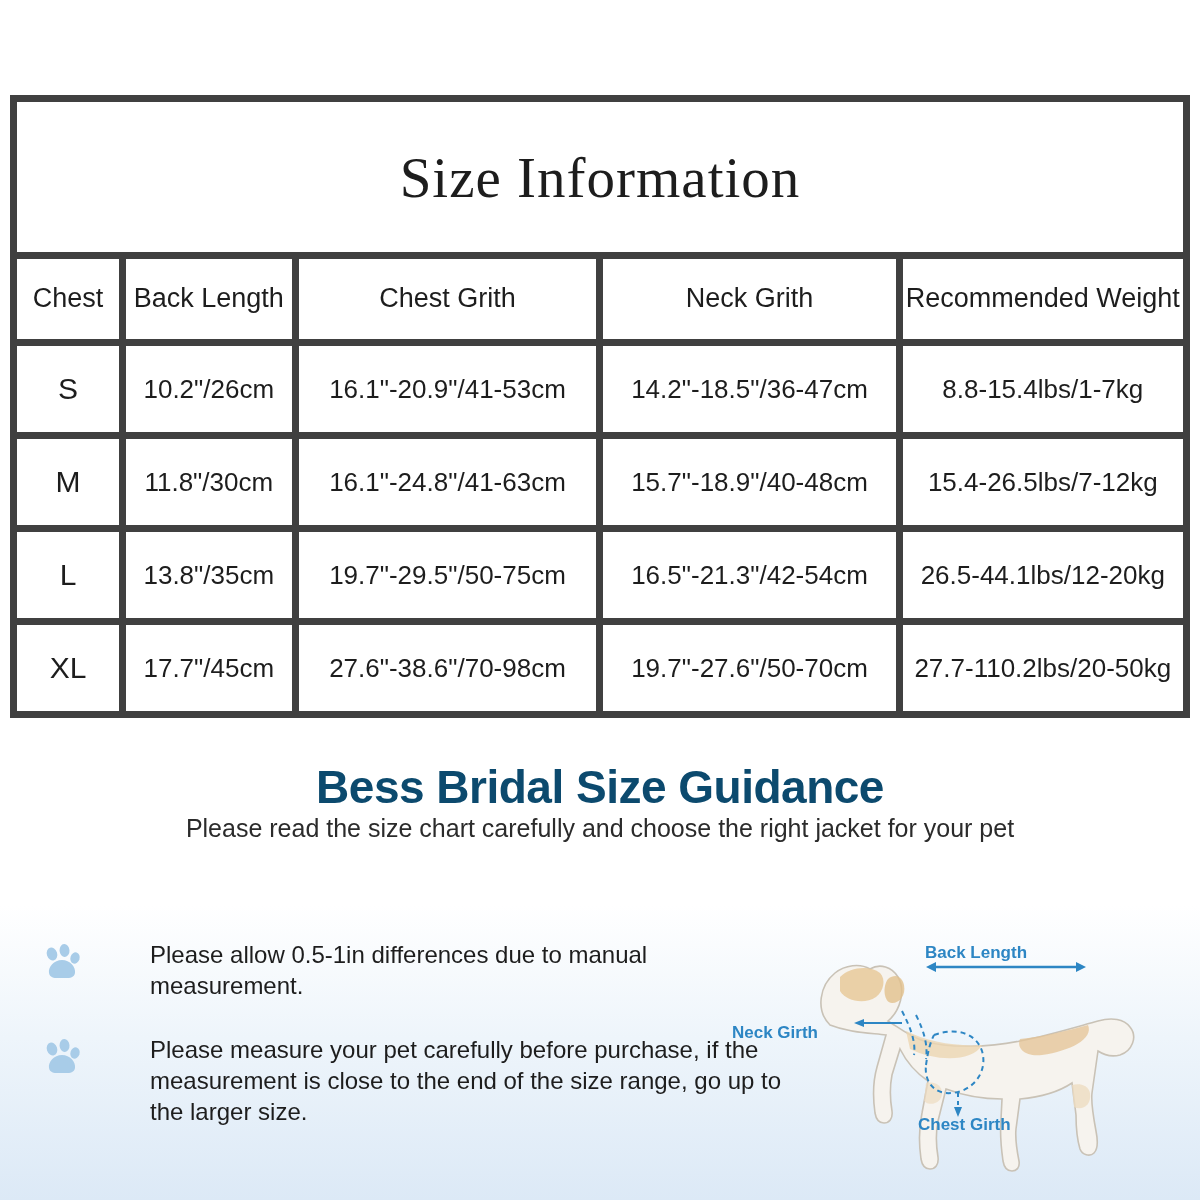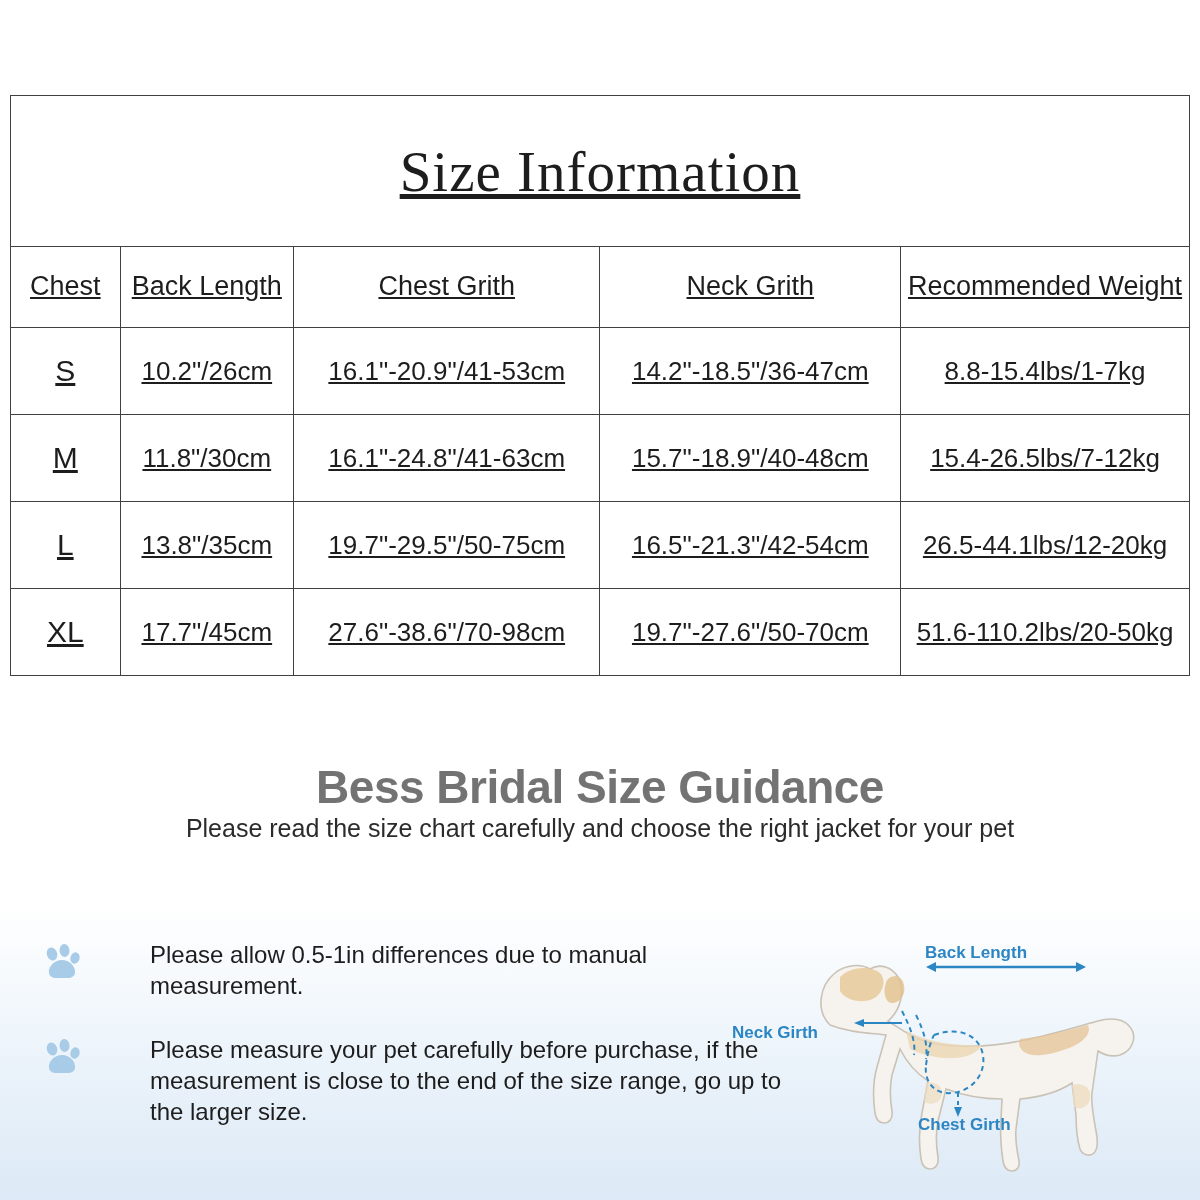--- a/index.html
+++ b/index.html
@@ -22,26 +22,25 @@
     left: 10px;
     top: 95px;
     width: 1180px;
   }
   table.size-table {
     width: 100%;
     border-collapse: collapse;
     table-layout: fixed;
   }
   table.size-table td, table.size-table th {
-    border: 1px solid #404040;
+    border: 7px solid #404040;
     text-align: center;
     vertical-align: middle;
     font-weight: normal;
     color: #1d1d1d;
-    text-decoration: underline;
   }
   .title-cell {
     height: 148px;
     font-family: "Liberation Serif", serif;
     font-size: 57px;
     letter-spacing: 1px;
     color: #111;
   }
   .head-row td {
     height: 78px;
@@ -67,21 +66,21 @@
     left: 0;
     top: 760px;
     width: 1200px;
     text-align: center;
   }
   .guidance h1 {
     margin: 0;
     font-size: 46px;
     font-weight: bold;
     letter-spacing: -0.5px;
-    color: #737373;
+    color: #0c4a6e;
   }
   .guidance .subtitle {
     font-size: 25px;
     color: #2b2b2b;
   }
 
   
   .lower-panel {
     position: absolute;
     left: 0;
@@ -179,21 +178,21 @@
         <td>13.8"/35cm</td>
         <td>19.7"-29.5"/50-75cm</td>
         <td>16.5"-21.3"/42-54cm</td>
         <td>26.5-44.1lbs/12-20kg</td>
       </tr>
       <tr class="body-row">
         <td class="size-col">XL</td>
         <td>17.7"/45cm</td>
         <td>27.6"-38.6"/70-98cm</td>
         <td>19.7"-27.6"/50-70cm</td>
-        <td>51.6-110.2lbs/20-50kg</td>
+        <td>27.7-110.2lbs/20-50kg</td>
       </tr>
     </tbody>
   </table>
 </div>
 
 <div class="guidance">
   <h1>Bess Bridal Size Guidance</h1>
   <div class="subtitle">Please read the size chart carefully and choose the right jacket for your pet</div>
 </div>
 

